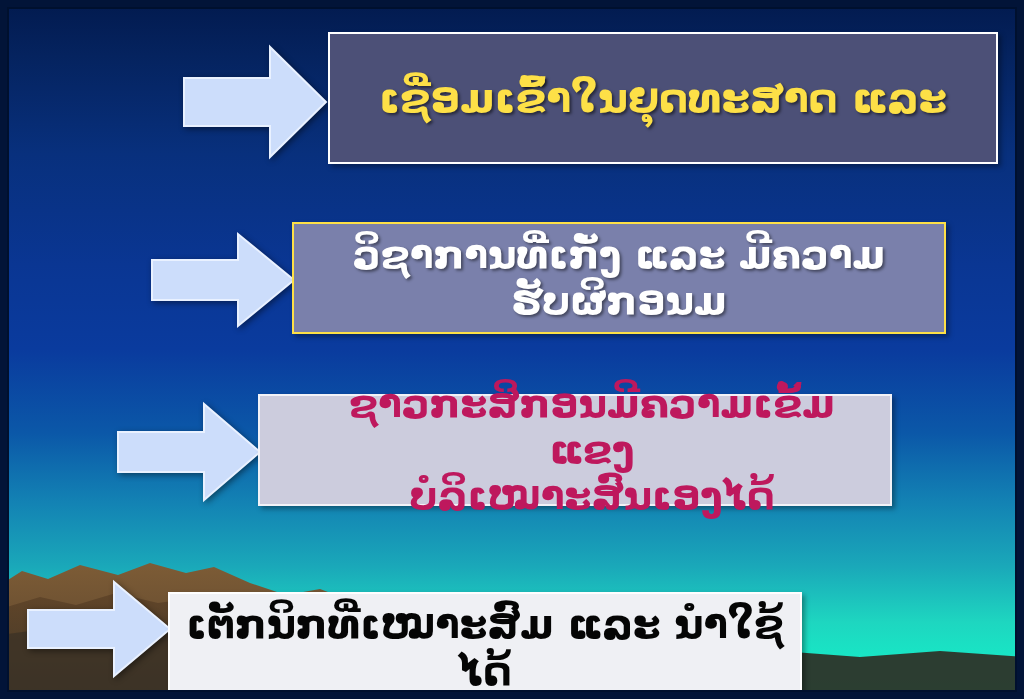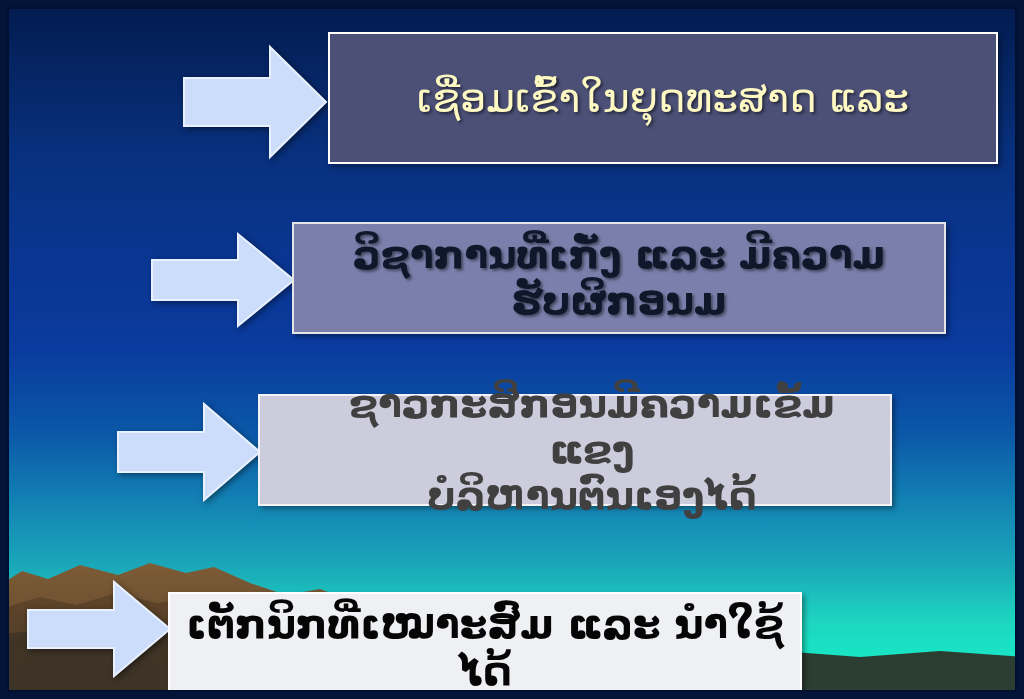--- a/index.html
+++ b/index.html
@@ -74,41 +74,41 @@
     padding: 6px 14px;
     box-shadow: 3px 3px 5px rgba(0,0,0,0.35);
   }
   .tbox .txt { display: block; width: 100%; }
 
   
   #box1 {
     left: 328px; top: 32px; width: 670px; height: 132px;
     background: #4c5077;
     border: 2px solid #ffffff;
-    color: #fef9c3;
+    color: #fde047;
     font-size: 41px;
-    font-weight: 400;
+    font-weight: 700;
     text-shadow: 2px 2px 3px rgba(0,0,0,0.5);
   }
   
   #box2 {
     left: 292px; top: 222px; width: 654px; height: 112px;
     background: #7a80ab;
-    border: 2px solid #e5e5e5;
-    color: #0f172a;
+    border: 2px solid #fde047;
+    color: #ffffff;
     font-size: 39px;
     font-weight: 700;
     text-shadow: 2px 2px 3px rgba(0,0,0,0.45);
   }
   
   #box3 {
     left: 258px; top: 394px; width: 634px; height: 112px;
     background: #ccccdd;
     border: 2px solid #f2f2f7;
-    color: #404040;
+    color: #be185d;
     font-size: 39px;
     font-weight: 700;
     padding-left: 48px;
   }
   
   #box4 {
     left: 168px; top: 592px; width: 634px; height: 112px;
     background: #eff0f4;
     border: 2px solid #ffffff;
     color: #050505;
@@ -175,21 +175,21 @@
   </div>
 
   <div class="arrow" id="arrow3">
     <svg width="146" height="104" viewBox="0 0 146 104">
       <polygon points="2,32 88,32 88,4 144,52 88,100 88,72 2,72" fill="#ccddfb" stroke="#e9f1ff" stroke-width="2"></polygon>
     </svg>
   </div>
   <div class="tbox" id="box3">
     <span class="txt">
       <span>ຊາວກະສິກອນມີຄວາມເຂັ້ມແຂງ</span><br>
-      <span>ບໍລິຫານຕົນເອງໄດ້</span>
+      <span>ບໍລິເໝາະສົນເອງໄດ້</span>
     </span>
   </div>
 
   <div class="arrow" id="arrow4">
     <svg width="146" height="102" viewBox="0 0 146 102">
       <polygon points="2,32 88,32 88,4 144,51 88,98 88,70 2,70" fill="#ccddfb" stroke="#e9f1ff" stroke-width="2"></polygon>
     </svg>
   </div>
   <div class="tbox" id="box4">
     <span class="txt">

